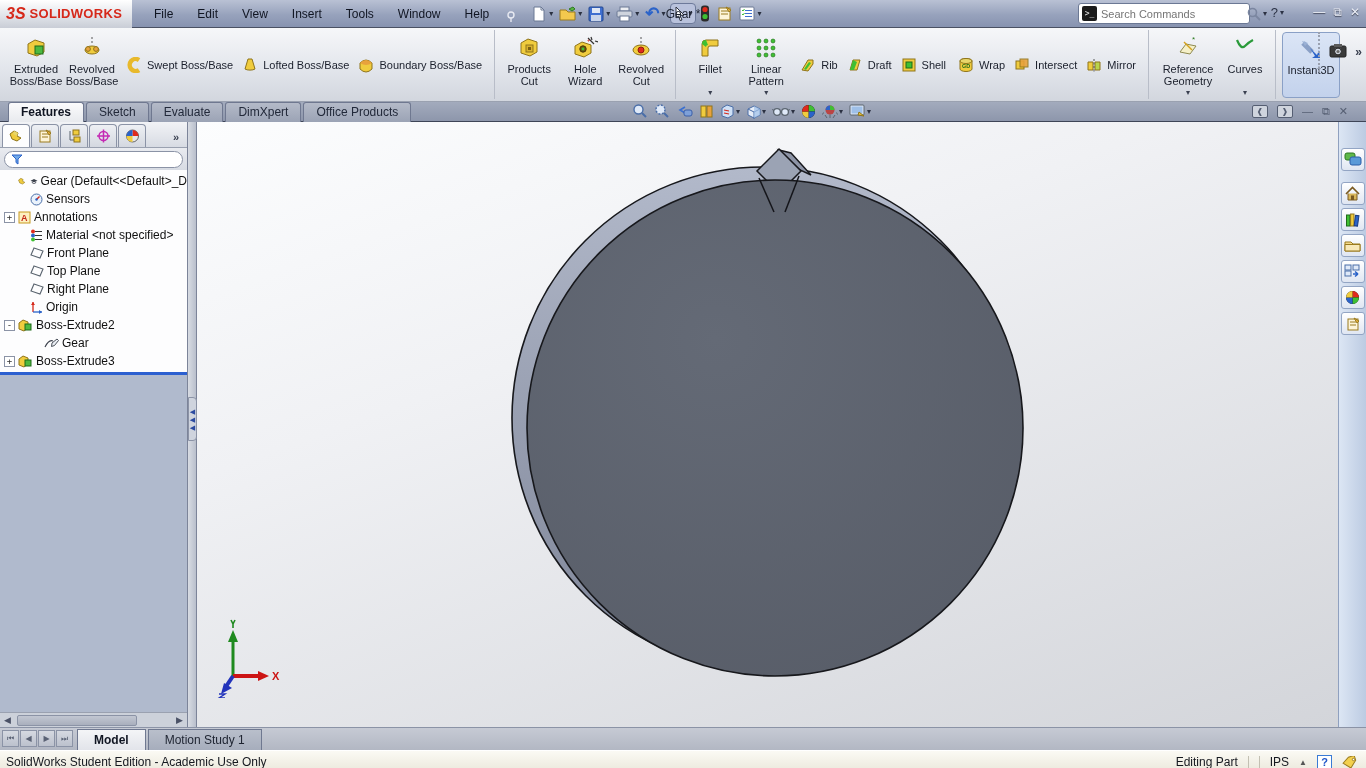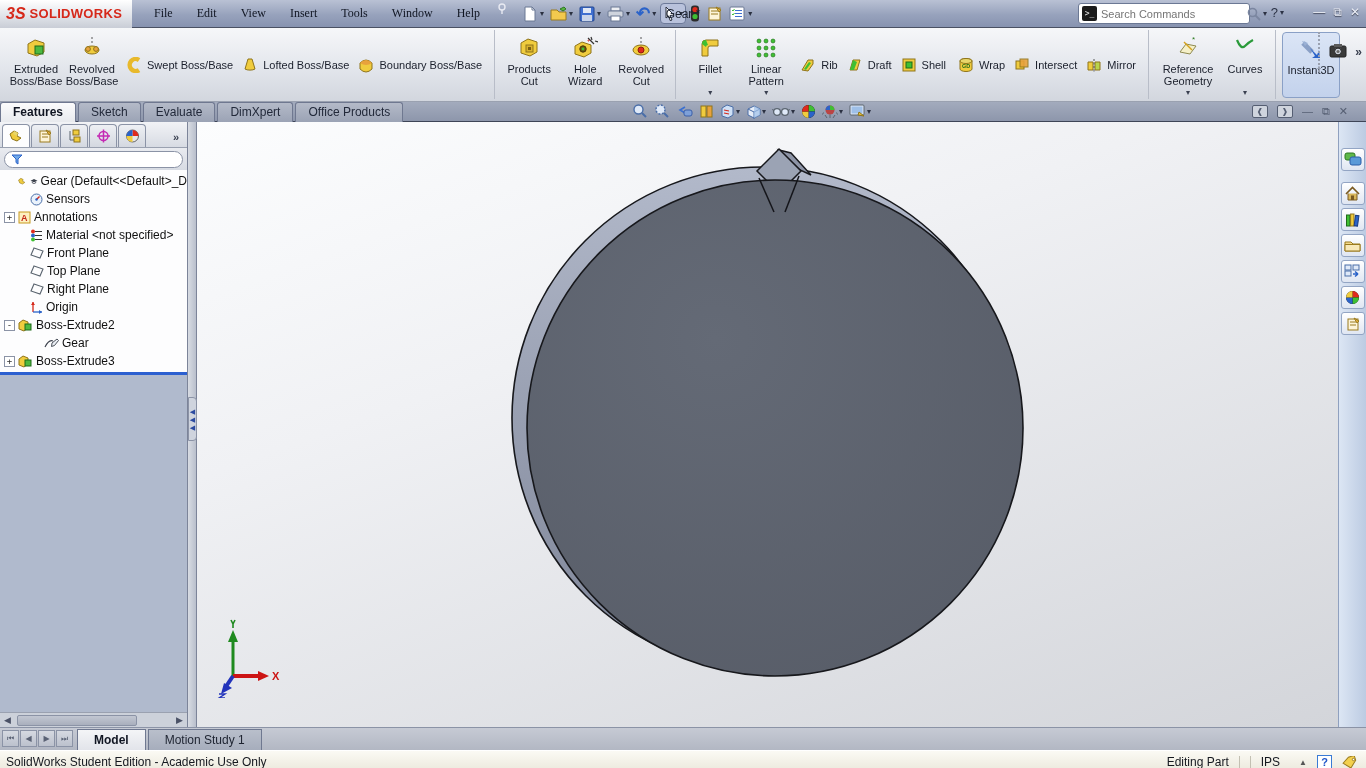--- a/index.html
+++ b/index.html
@@ -7,21 +7,21 @@
   body { font-family:"Liberation Sans", sans-serif; font-size:12px; background:#000; }
   .app { position:relative; width:1366px; height:768px; background:#e8eaee; overflow:hidden; }
 
   
   .titlebar { position:relative; height:28px; background:linear-gradient(#b9c1d4, #97a2bc 55%, #8793b0);
               border-bottom:1px solid #4a5163; display:flex; align-items:center; }
   .logo { height:28px; width:132px; background:linear-gradient(#ffffff,#dfe2e8 60%,#c9cdd6);
           display:flex; align-items:center; padding-left:6px; gap:4px; flex:0 0 auto; }
   .logo-mark { color:#d6281a; font-weight:bold; font-style:italic; font-size:16px; }
   .logo-text { color:#d6281a; font-weight:bold; font-size:13px; letter-spacing:0.3px; }
-  .menubar { display:flex; align-items:flex-start; margin-left:10px;font-family:Liberation Serif, serif; }
+  .menubar { display:flex; align-items:flex-end; margin-left:10px; }
   .menu-item { padding:4px 12px; color:#101522; font-size:12px; cursor:default; }
   .pin-icon { margin:0 4px; color:#e8eaf2; font-size:13px; }
   .quickbar { display:flex; align-items:center; margin-left:8px; gap:2px; }
   .qbtn { display:flex; align-items:center; padding:2px 2px; border-radius:3px; }
   .qbtn .drop { font-size:8px; color:#2a3040; margin-left:2px; }
   .qbtn.pressed { background:#b9c2dc; border:1px solid #6d7a9a; border-radius:4px; }
   .doc-title { position:absolute; left:0; right:0; text-align:center; color:#1c2230; font-size:12px; pointer-events:none; }
   .search-wrap { position:absolute; right:116px; top:3px; width:172px; height:21px; background:#fff;
                  border:1px solid #6b7894; border-radius:3px; display:flex; align-items:center; padding:0 3px; }
   .search-cmd-icon { width:15px; height:15px; background:#1a1a1a; color:#e6e6e6; font-size:8px; line-height:15px;
@@ -43,21 +43,21 @@
   .bigbtn .caret { position:absolute; bottom:0px; left:50%; transform:translateX(-50%); font-size:8px; color:#3a4050; }
   .stackcol { display:flex; flex-direction:row; justify-content:center; gap:1px; padding:0 2px;align-items:center; }
   .smallbtn { display:flex; align-items:center; gap:5px; font-size:11px; color:#1a1f2b; padding:1px 4px; border-radius:3px; white-space:nowrap; height:21px; }
   .instant3d { background:linear-gradient(#dbe5f6,#c3d2ec); border:1px solid #8aa0c6; border-radius:4px; }
   .ribbon-right { position:absolute; right:4px; top:4px; display:flex; align-items:center; gap:8px; }
   .dotsep { width:3px; height:40px; border-left:2px dotted #9aa1b0; }
   .chev { color:#3a4050; font-size:12px; font-weight:bold; }
 
   
   .tabrow { position:relative; height:20px; background:linear-gradient(#a3abbd,#8d96ab); border-bottom:1px solid #3e4557; }
-  .cmdtabs { display:flex; height:20px; align-items:center; padding-left:0; }
+  .cmdtabs { display:flex; height:20px; align-items:center; padding-left:8px; }
   .ctab { padding:2px 12px 2px; font-size:12px; color:#22293a; background:linear-gradient(#b4bac8,#9ba3b5);
           border:1px solid #6f7890; border-bottom:none; border-radius:3px 3px 0 0; margin-right:2px; height:20px; }
   .ctab.active { background:linear-gradient(#fbfbfc,#e8eaee); font-weight:bold; color:#101522; }
   .hud { position:absolute; left:632px; top:1px; display:flex; align-items:center; gap:6px; }
   .hudbtn { display:flex; align-items:center; gap:1px; }
   .hud .drop { font-size:8px; color:#2b3142; }
   .docwin { position:absolute; right:18px; top:2px; display:flex; align-items:center; gap:9px; }
   .dw { color:#555e72; font-size:11px; line-height:14px; }
   .dwbox { width:16px; height:13px; border:1px solid #555e72; border-radius:2px; font-size:8px; color:#555e72;
            display:flex; align-items:center; justify-content:center; background:#cfd4dd; }
@@ -110,21 +110,21 @@
   .mtab.active { background:linear-gradient(#f4f5f7,#e2e4ea); font-weight:bold; color:#101522; }
   .mtab.idle { background:linear-gradient(#b9bfcb,#a6adbc); color:#1d2330; }
 
   
   .statusbar { height:23px; background:linear-gradient(#fbfaf4,#ecead e0); background:linear-gradient(#fbfaf4,#eae7da); border-top:1px solid #fff;
                display:flex; align-items:center; padding:0 6px; color:#15181f; font-size:12px; position:relative; }
   .sb-right { position:absolute; right:8px; display:flex; align-items:center; gap:10px; }
   .sb-sep { width:1px; height:13px; background:#c3c0b2; }
   .sb-q { width:15px; height:14px; border:1px solid #3a7bd5; background:#fff; color:#2056c8; font-weight:bold; font-size:11px;
           display:flex; align-items:center; justify-content:center; }
-  .units { display:flex; align-items:center; gap:19px; }
+  .units { display:flex; align-items:center; gap:10px; }
   .upar { font-size:8px; color:#555; }
 </style>
 </head>
 <body>
 
 <div class="app">
 
   <div class="titlebar">
     <div class="logo">
       <span class="logo-mark">3S</span>

